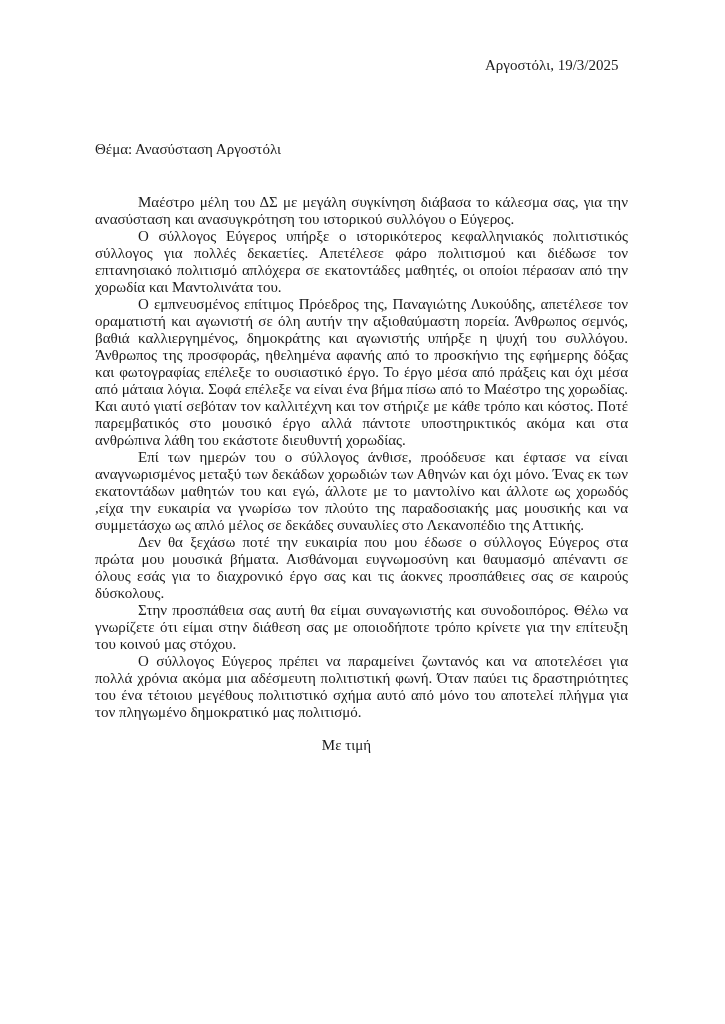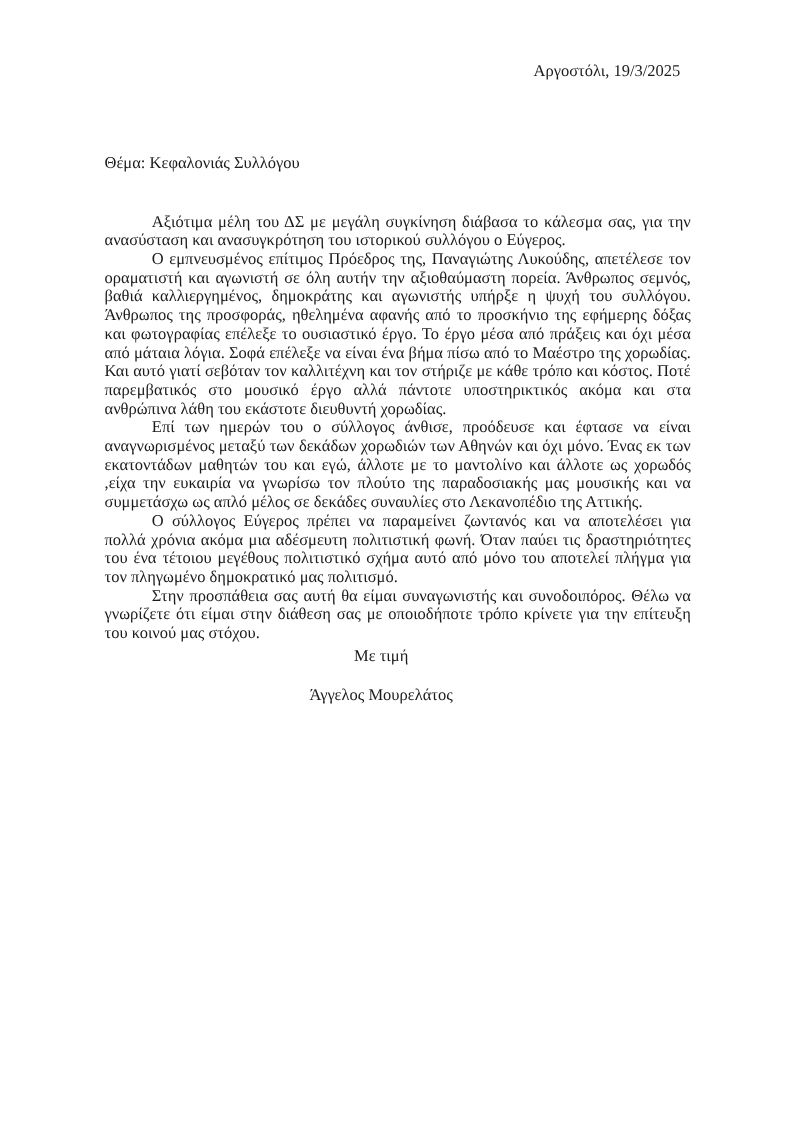--- a/index.html
+++ b/index.html
@@ -44,47 +44,49 @@
     margin: 0;
     padding: 0;
     text-indent: 43px;
   }
   .closing-block {
     text-align: center;
     margin-right: 30px;
     line-height: 17px;
   }
   .closing-salutation {
-    margin-top: 4px;
+    margin-top: 16px;
   }
   .signature-name {
     margin-top: 18px;
     text-align: center;
   }
   .signature-titles {
     margin-top: 16px;
     line-height: 19px;
   }
 </style>
 </head>
 <body>
 
 <div class="page">
 
   <div class="date-line">Αργοστόλι, 19/3/2025</div>
 
 
-  <div class="subject-line">Θέμα: Κεφαλονιάς Συλλόγου</div>
+  <div class="subject-line">Θέμα: Ανασύσταση Αργοστόλι</div>
 
   <div class="letter-body">
-    <p>Αξιότιμα μέλη του ΔΣ με μεγάλη συγκίνηση διάβασα το κάλεσμα σας, για την ανασύσταση και ανασυγκρότηση του ιστορικού συλλόγου ο Εύγερος.</p>
+    <p>Μαέστρο μέλη του ΔΣ με μεγάλη συγκίνηση διάβασα το κάλεσμα σας, για την ανασύσταση και ανασυγκρότηση του ιστορικού συλλόγου ο Εύγερος.</p>
+    <p>Ο σύλλογος Εύγερος υπήρξε ο ιστορικότερος κεφαλληνιακός πολιτιστικός σύλλογος για πολλές δεκαετίες. Απετέλεσε φάρο πολιτισμού και διέδωσε τον επτανησιακό πολιτισμό απλόχερα σε εκατοντάδες μαθητές, οι οποίοι πέρασαν από την χορωδία και Μαντολινάτα του.</p>
     <p>Ο εμπνευσμένος επίτιμος Πρόεδρος της, Παναγιώτης Λυκούδης, απετέλεσε τον οραματιστή και αγωνιστή σε όλη αυτήν την αξιοθαύμαστη πορεία. Άνθρωπος σεμνός, βαθιά καλλιεργημένος, δημοκράτης και αγωνιστής υπήρξε η ψυχή του συλλόγου. Άνθρωπος της προσφοράς, ηθελημένα αφανής από το προσκήνιο της εφήμερης δόξας και φωτογραφίας επέλεξε το ουσιαστικό έργο. Το έργο μέσα από πράξεις και όχι μέσα από μάταια λόγια. Σοφά επέλεξε να είναι ένα βήμα πίσω από το Μαέστρο της χορωδίας. Και αυτό γιατί σεβόταν τον καλλιτέχνη και τον στήριζε με κάθε τρόπο και κόστος. Ποτέ παρεμβατικός στο μουσικό έργο αλλά πάντοτε υποστηρικτικός ακόμα και στα ανθρώπινα λάθη του εκάστοτε διευθυντή χορωδίας.</p>
     <p>Επί των ημερών του ο σύλλογος άνθισε, προόδευσε και έφτασε να είναι αναγνωρισμένος μεταξύ των δεκάδων χορωδιών των Αθηνών και όχι μόνο. Ένας εκ των εκατοντάδων μαθητών του και εγώ, άλλοτε με το μαντολίνο και άλλοτε ως χορωδός ,είχα την ευκαιρία να γνωρίσω τον πλούτο της παραδοσιακής μας μουσικής και να συμμετάσχω ως απλό μέλος σε δεκάδες συναυλίες στο Λεκανοπέδιο της Αττικής.</p>
+    <p>Δεν θα ξεχάσω ποτέ την ευκαιρία που μου έδωσε ο σύλλογος Εύγερος στα πρώτα μου μουσικά βήματα. Αισθάνομαι ευγνωμοσύνη και θαυμασμό απέναντι σε όλους εσάς για το διαχρονικό έργο σας και τις άοκνες προσπάθειες σας σε καιρούς δύσκολους.</p>
+    <p>Στην προσπάθεια σας αυτή θα είμαι συναγωνιστής και συνοδοιπόρος. Θέλω να γνωρίζετε ότι είμαι στην διάθεση σας με οποιοδήποτε τρόπο κρίνετε για την επίτευξη του κοινού μας στόχου.</p>
     <p>Ο σύλλογος Εύγερος πρέπει να παραμείνει ζωντανός και να αποτελέσει για πολλά χρόνια ακόμα μια αδέσμευτη πολιτιστική φωνή. Όταν παύει τις δραστηριότητες του ένα τέτοιου μεγέθους πολιτιστικό σχήμα αυτό από μόνο του αποτελεί πλήγμα για τον πληγωμένο δημοκρατικό μας πολιτισμό.</p>
-    <p>Στην προσπάθεια σας αυτή θα είμαι συναγωνιστής και συνοδοιπόρος. Θέλω να γνωρίζετε ότι είμαι στην διάθεση σας με οποιοδήποτε τρόπο κρίνετε για την επίτευξη του κοινού μας στόχου.</p>
   </div>
 
   <div class="closing-block closing-salutation">Με τιμή</div>
 
   <div class="closing-block signature-name">Άγγελος Μουρελάτος</div>
 
   <div class="closing-block signature-titles">
   </div>
 
 </div>

